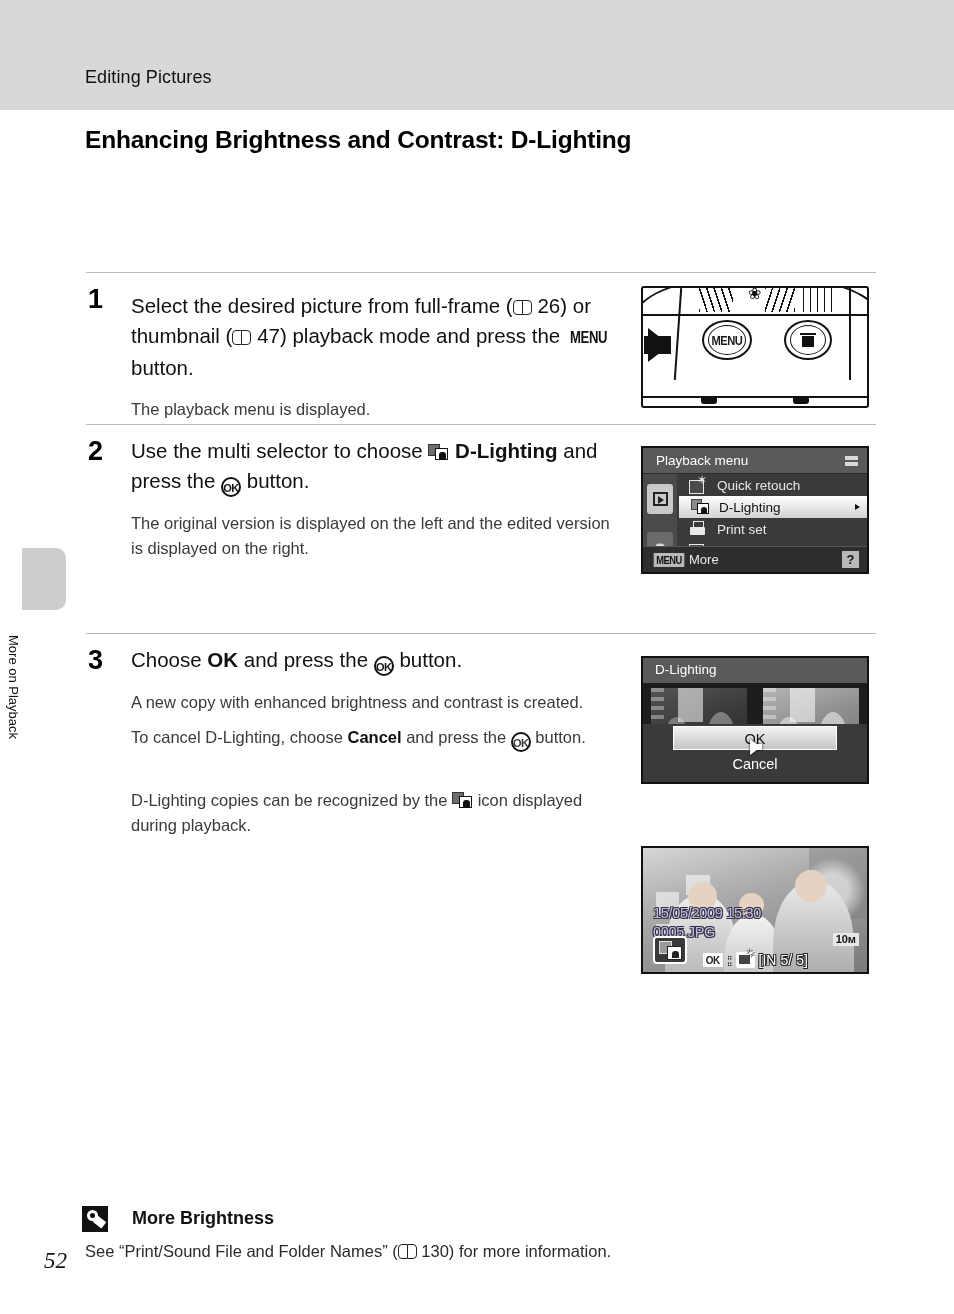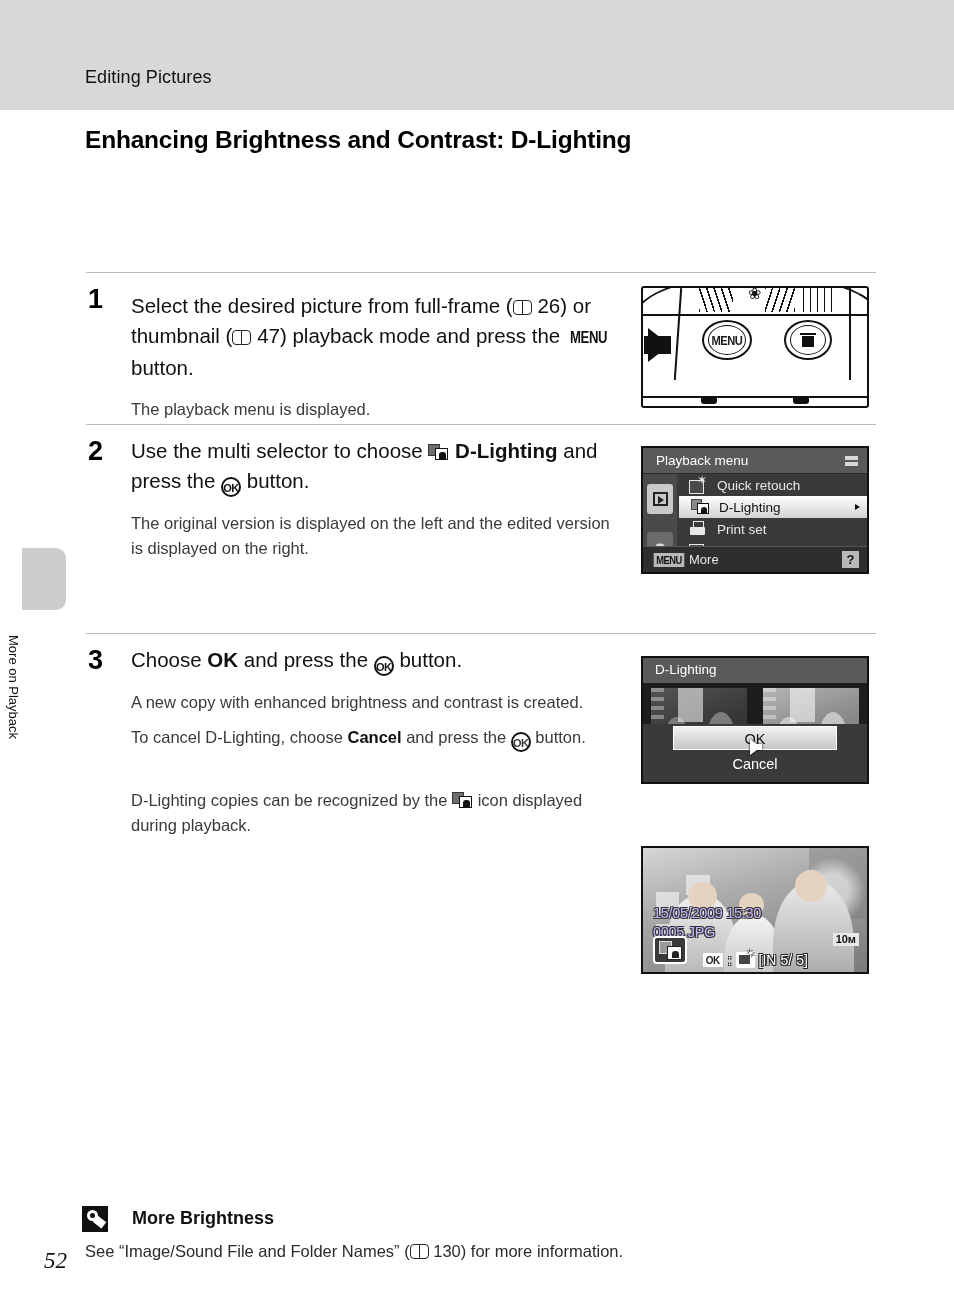--- a/index.html
+++ b/index.html
@@ -577,19 +577,19 @@
       <span><span>5</span>]</span>
     </div>
   </div>
 
   <div class="moreinfo-icon">
     <span class="bulb"></span>
       <span class="tail"></span>
   </div>
   <div class="moreinfo-title">More Brightness</div>
   <div class="moreinfo-text">
-    <span>See “Image/Sound File and Folder Names” (</span><span class="ico ico-book"></span>
+    <span>See “Print/Sound File and Folder Names” (</span><span class="ico ico-book"></span>
     <span>130</span><span>) for more information.</span>
   </div>
 
   <div class="page-num">52</div>
 
 </div>
 
 </body></html>

